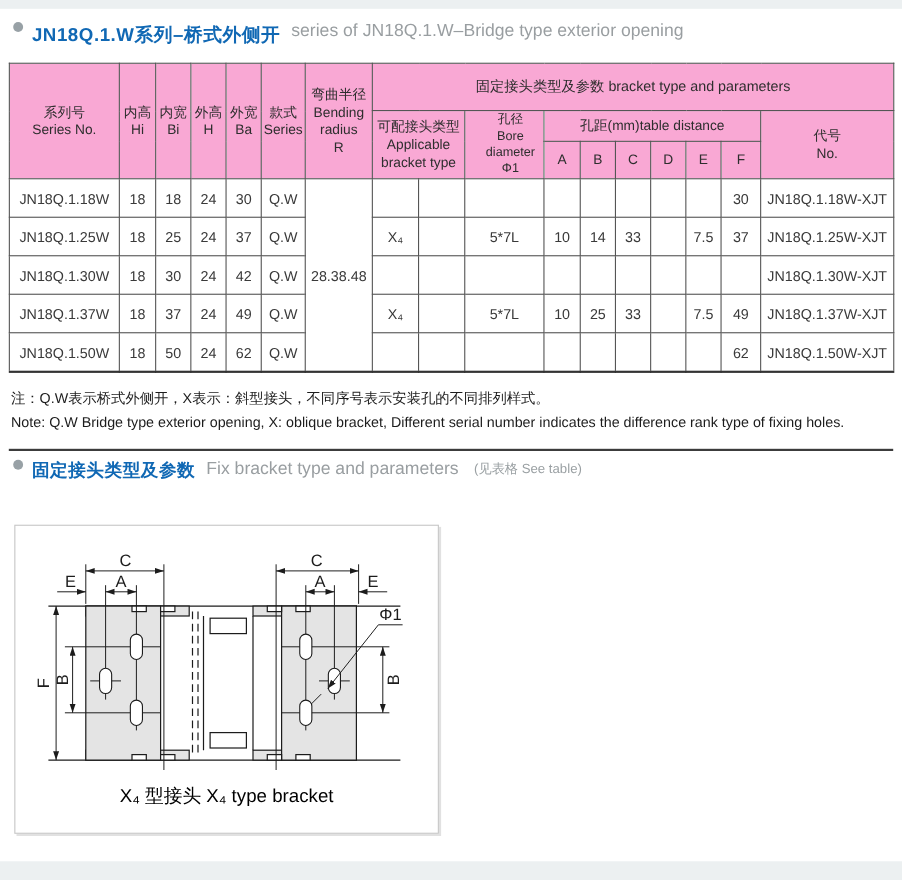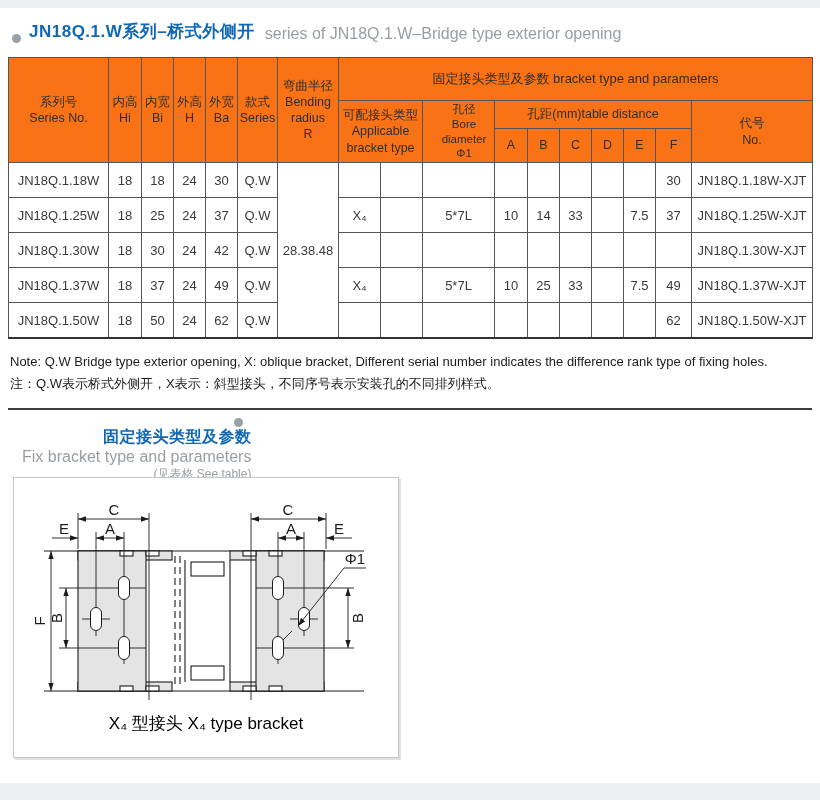--- a/index.html
+++ b/index.html
@@ -5,40 +5,40 @@
   html,body{margin:0;padding:0;}
   body{
     width:820px;height:800px;position:relative;background:#ffffff;
     font-family:"Liberation Sans","DejaVu Sans",sans-serif;
     overflow:hidden;color:#333;
   }
   .band{position:absolute;left:0;width:820px;background:#ecf0f1;}
   .band-top{top:0;height:8px;}
   .band-bottom{top:783px;height:17px;}
 
-  .sec-title{position:absolute;left:12px;display:flex;align-items:flex-end;white-space:nowrap;}
+  .sec-title{position:absolute;left:12px;display:flex;align-items:flex-start;white-space:nowrap;}
   .sec-title .bullet{width:9px;height:9px;border-radius:50%;background:#98a1a6;margin-right:8px;flex:0 0 auto;}
   .sec-title .cn{color:#1068b4;font-weight:bold;font-size:17px;letter-spacing:0.5px;}
   .sec-title .en{color:#999ea1;font-size:16px;margin-left:10px;}
   .sec-title .hint{color:#9aa0a3;font-size:12px;margin-left:14px;}
   #title1{top:20px;}
-  #title2{top:418px;flex-direction:column;}
+  #title2{top:418px;}
   #title2 .cn{font-size:16px;}
 
   table.spec{
     position:absolute;left:8px;top:57px;width:804px;
     border-collapse:collapse;table-layout:fixed;
     border:1px solid #555;border-bottom:2px solid #333;
   }
   table.spec th,table.spec td{
     border:1px solid #555;text-align:center;vertical-align:middle;
     padding:0 1px;overflow:hidden;
   }
   table.spec th{
-    background:#f97316;font-weight:normal;color:#2e2e2e;
+    background:#f9a8d4;font-weight:normal;color:#2e2e2e;
     font-size:12.5px;line-height:1.3;white-space:pre-line;
   }
   table.spec th.small{font-size:11.5px;padding-left:12px;}
   table.spec td{font-size:13px;color:#3a3a3a;height:34px;background:#fff;white-space:nowrap;}
   tr.hr1 th{height:42px;}
   tr.hr2 th{height:27px;}
   tr.hr3 th{height:33px;}
 
   .note{position:absolute;left:10px;top:351px;color:#1c1c1c;}
   .note div{font-size:13px;line-height:22px;white-space:nowrap;}
@@ -213,22 +213,22 @@
     <td></td>
     <td></td>
     <td></td>
     <td>62</td>
     <td>JN18Q.1.50W-XJT</td>
   </tr>
 </tbody>
   </table>
 
 <div class="note">
+  <div>注：Q.W表示桥式外侧开，X表示：斜型接头，不同序号表示安装孔的不同排列样式。</div>
   <div>Note: Q.W Bridge type exterior opening, X: oblique bracket, Different serial number indicates the difference rank type of fixing holes.</div>
-  <div>注：Q.W表示桥式外侧开，X表示：斜型接头，不同序号表示安装孔的不同排列样式。</div>
 </div>
 
 <div class="divider"></div>
 
 <div class="sec-title" id="title2">
   <span class="bullet"></span>
   <span class="cn">固定接头类型及参数</span>
   <span class="en">Fix bracket type and parameters</span>
   <span class="hint">(见表格 See table)</span>
 </div>

